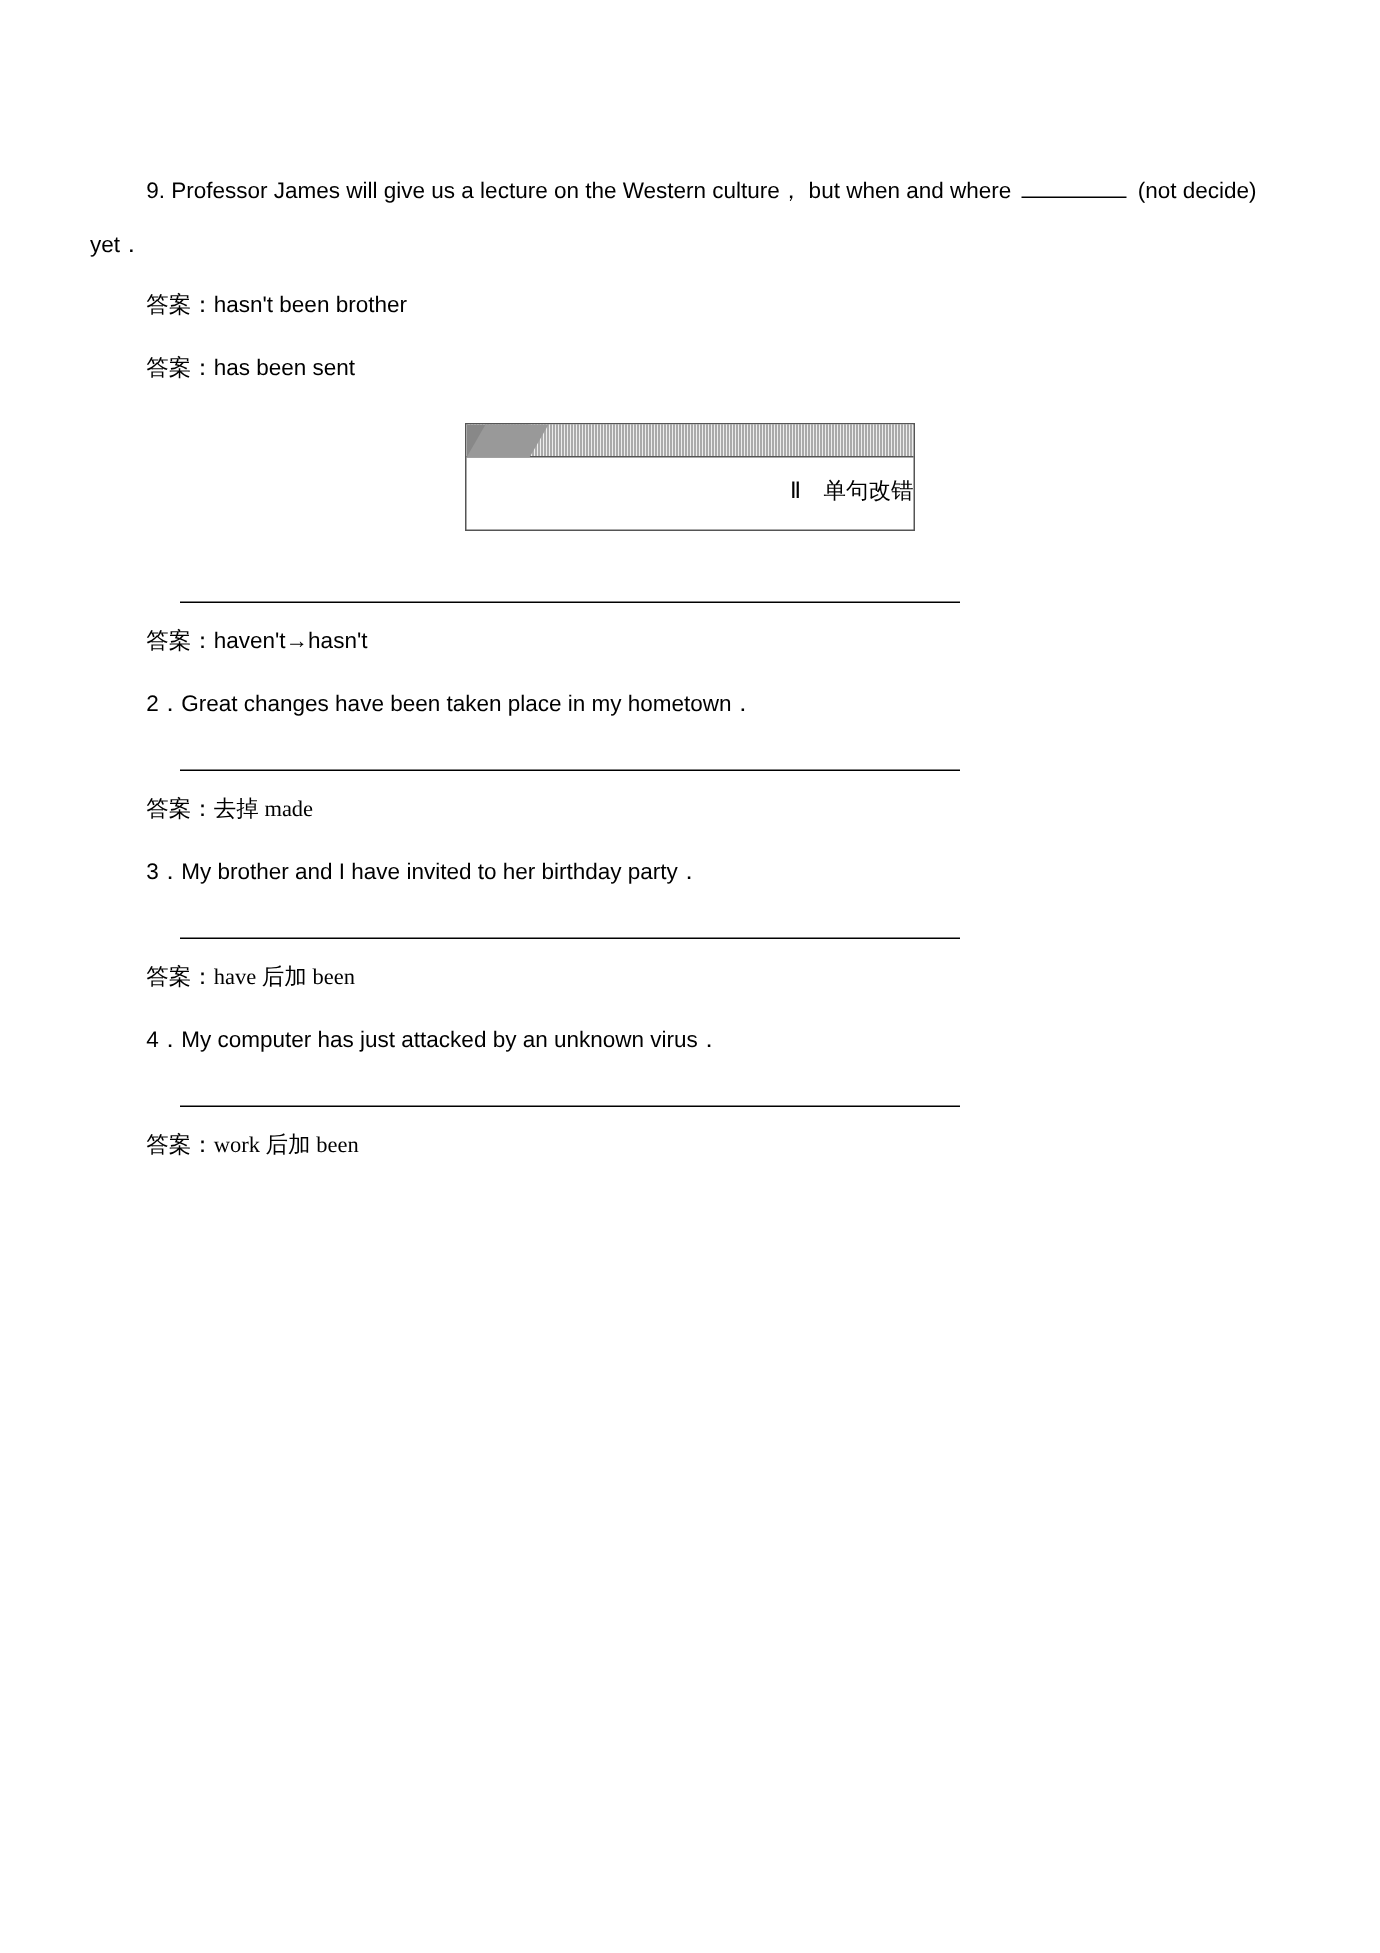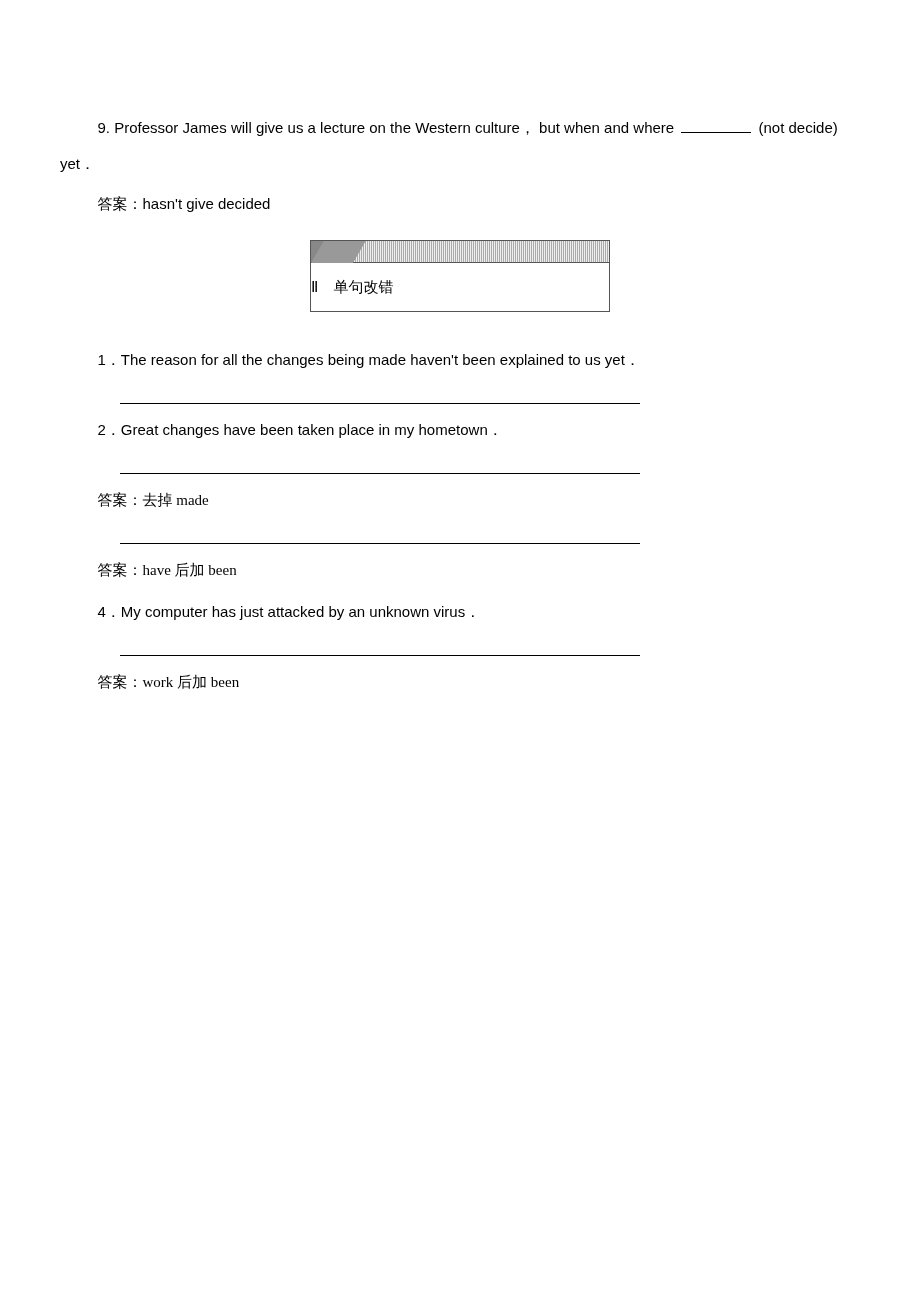--- a/index.html
+++ b/index.html
@@ -56,60 +56,66 @@
   .section-top::before {
     content: "";
     position: absolute;
     left: 0; top: 0;
     width: 42px; height: 22px;
     background: #999;
     transform: skewX(-30deg);
     transform-origin: bottom left;
   }
   .section-title {
-    text-align: left;
+    text-align: right;
     padding: 6px 0;
-    font-family: Liberation Serif, serif;
+    font-family: Liberation Mono, monospace;
   }
   .q-block { margin-bottom: 6px; }
 </style>
 </head>
 <body>
 
 <div class="q-block">
   <p class="para">
     <span class="mono">9. Professor James will give us a lecture on the Western culture， but when and where </span><span class="blank"></span><span class="mono"> (not decide) yet．</span>
   </p>
   <p class="para">
-    <span>答案：</span><span class="mono">hasn't give decided</span>
+    <span>答案：</span><span class="mono">hasn't been brother</span>
   </p>
 </div>
 
 <div class="q-block">
+  <p class="para">
+    <span>答案：</span><span class="mono">has been sent</span>
+  </p>
 </div>
 
 <div class="section-box">
   <div class="section-top"></div>
   <div class="section-title">Ⅱ　单句改错</div>
 </div>
 
 <div class="q-block">
-  <p class="para mono">1．The reason for all the changes being made haven't been explained to us yet．</p>
   <div class="answer-line"></div>
+  <p class="para">
+    <span>答案：</span><span class="mono">haven't→hasn't</span>
+  </p>
 </div>
 
 <div class="q-block">
   <p class="para mono">2．Great changes have been taken place in my hometown．</p>
   <div class="answer-line"></div>
   <p class="para">
     <span>答案：</span><span>去掉 made</span>
   </p>
 </div>
 
 <div class="q-block">
+  <p class="para mono">3．My brother and I have invited to her birthday party．</p>
   <div class="answer-line"></div>
   <p class="para">
     <span>答案：</span><span>have 后加 been</span>
   </p>
 </div>
 
 <div class="q-block">
   <p class="para mono">4．My computer has just attacked by an unknown virus．</p>
   <div class="answer-line"></div>
   <p class="para">

